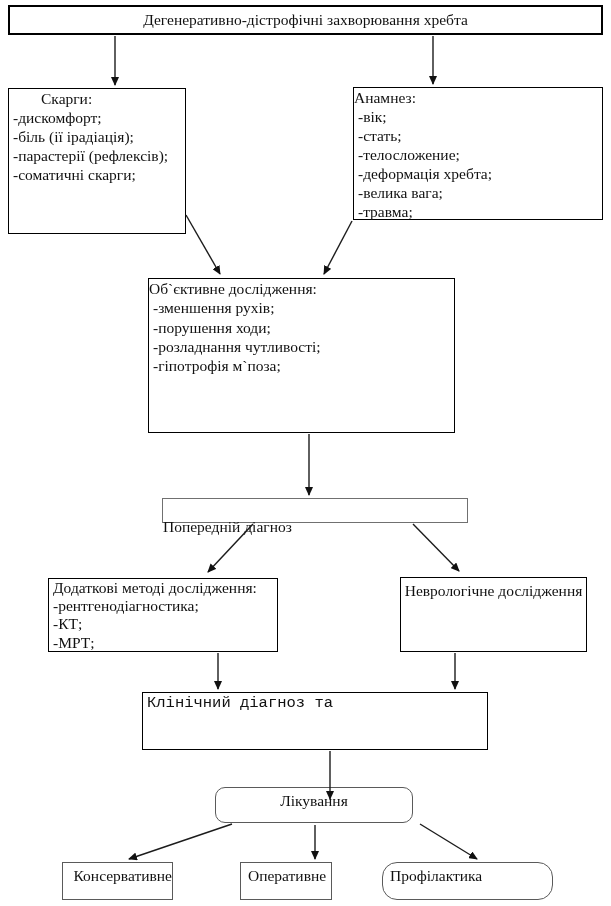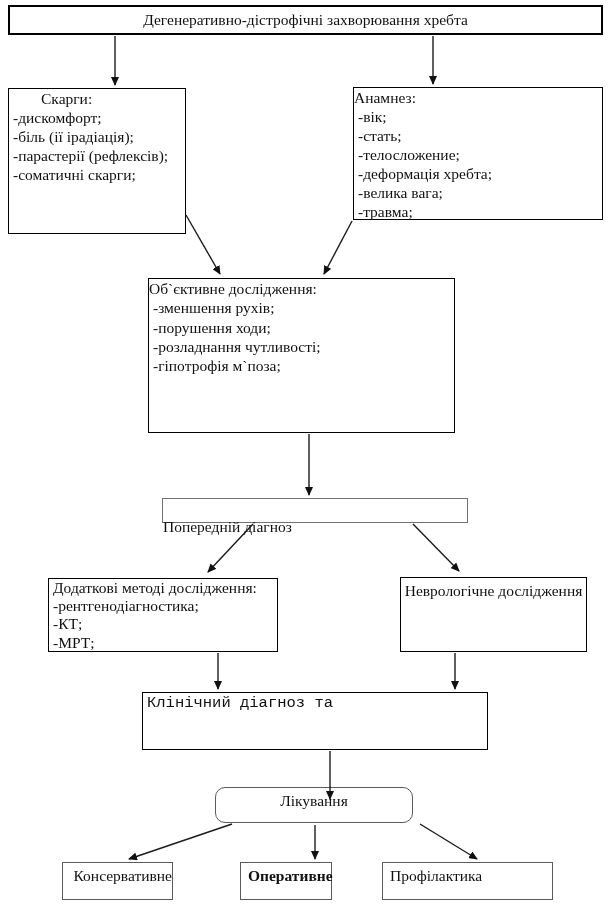--- a/index.html
+++ b/index.html
@@ -22,22 +22,22 @@
   .objective-box{left:148px;top:278px;width:307px;height:155px;}
   .objective-box .bi,.objective-box .bh-center{line-height:19.3px;}
   .preliminary-box{left:162px;top:498px;width:306px;height:25px;
                    text-align:left;padding-top:18px;border:1px solid #707070;}
   .additional-box{left:48px;top:578px;width:230px;height:74px;}
   .additional-box div{line-height:18.2px;}
   .neuro-box{left:400px;top:577px;width:187px;height:75px;text-align:center;padding-top:3px;}
   .clinical-box{left:142px;top:692px;width:346px;height:58px;padding:1px 4px;font-family:Liberation Mono, monospace;}
   .treatment-box{left:215px;top:787px;width:198px;height:36px;text-align:center;padding-top:3px;border-radius:10px;}
   .conservative-box{left:62px;top:862px;width:111px;height:38px;padding:3px 0 4px 7px;text-align:right;}
-  .operative-box{left:240px;top:862px;width:92px;height:38px;padding:3px 0 0 7px;font-weight:bold;}
-  .prevention-box{left:382px;top:862px;width:171px;height:38px;padding:3px 0 0 7px;}
+  .operative-box{left:240px;top:862px;width:92px;height:38px;padding:3px 0 0 7px;}
+  .prevention-box{left:382px;top:862px;width:171px;height:38px;padding:3px 0 0 7px;border-radius:15px;}
 
   svg.arrows{position:absolute;left:0;top:0;width:611px;height:906px;pointer-events:none;}
   svg.arrows line{stroke:#1c1c1c;stroke-width:1.4;}
 </style>
 </head>
 <body>
 
 <div id="canvas">
 
   <div class="box title-box">

